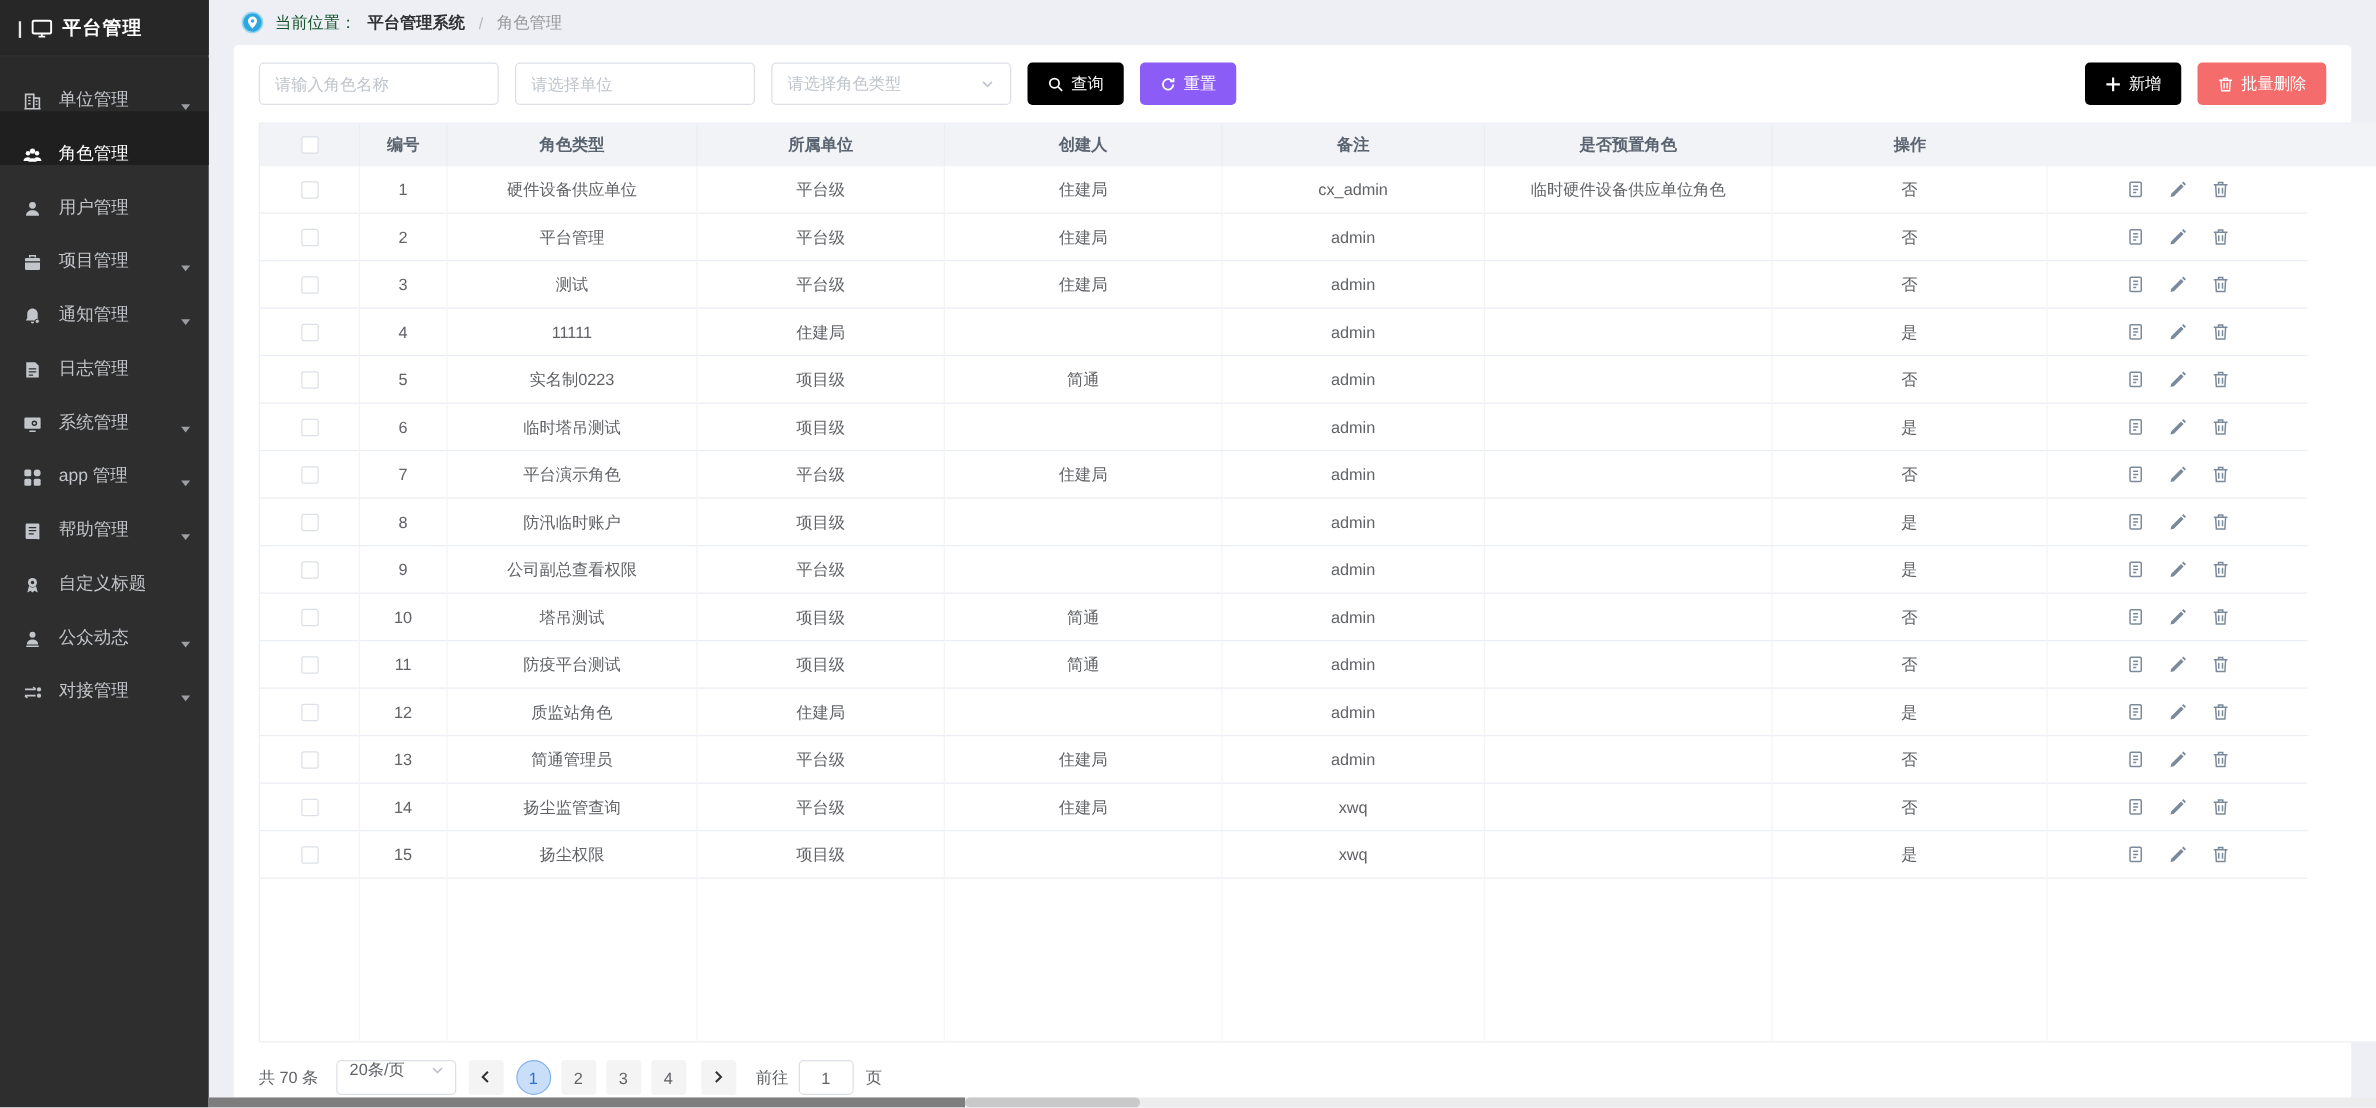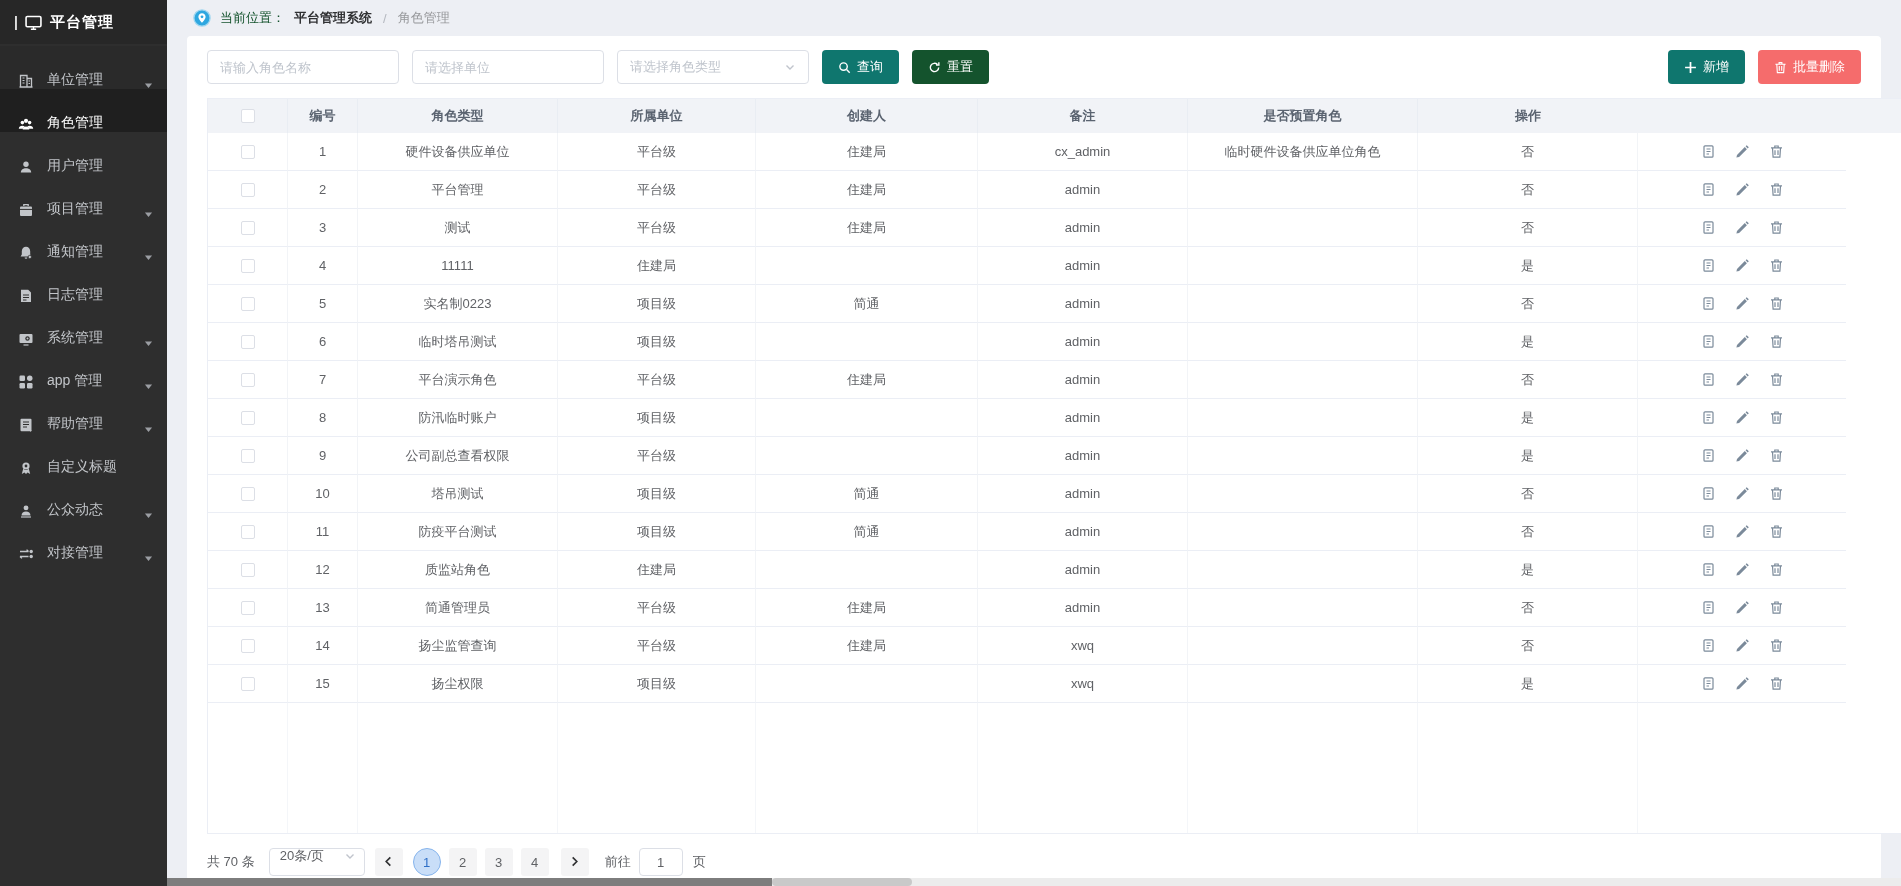--- a/index.html
+++ b/index.html
@@ -38,22 +38,22 @@
 
   
   .filter-row { display:flex; align-items:center; gap:13px; height:34px; }
   .f-input, .f-select { width:192px; height:34px; border:1px solid #dcdfe6; border-radius:4px; background:#fff; padding:0 12px; font-size:13px; color:#606266; font-family:inherit; }
   .f-input::placeholder { color:#bfc4cc; }
   .f-select { display:flex; align-items:center; justify-content:space-between; cursor:pointer; }
   .f-select .sel-text { color:#bfc4cc; }
   .sel-caret { width:12px; height:12px; display:inline-flex; }
   .sel-caret svg { width:100%; height:100%; }
   .btn { height:34px; border:none; border-radius:4px; padding:0 16px; font-size:13px; color:#fff; display:inline-flex; align-items:center; gap:6px; cursor:pointer; font-family:inherit; }
-  .btn-primary { background:#0f766e;text-align:right; }
-  .btn-gray { background:#14532d;font-family:Liberation Mono, monospace; }
+  .btn-primary { background:#000000;text-align:right; }
+  .btn-gray { background:#8b5cf6;font-family:Liberation Mono, monospace; }
   .btn-danger { background:#f56c6c; }
   .b-icon { width:13px; height:13px; display:inline-flex; }
   .b-icon svg { width:100%; height:100%; }
   .spacer { flex:1; }
 
   
   .tbl { margin-top:14px; width:1804px; border:1px solid #ebeef5; position:relative; background:#fff; }
   .t-head { display:grid; grid-template-columns:80px 70px 200px 198px 222px 210px 230px 220px 222px; background:#f1f3f7; }
   .th { height:34px; display:flex; align-items:center; justify-content:center; font-weight:bold; color:#5a6370; font-size:13px; border-right:1px solid #e9edf3; }
   .th:last-child { border-right:none; }

